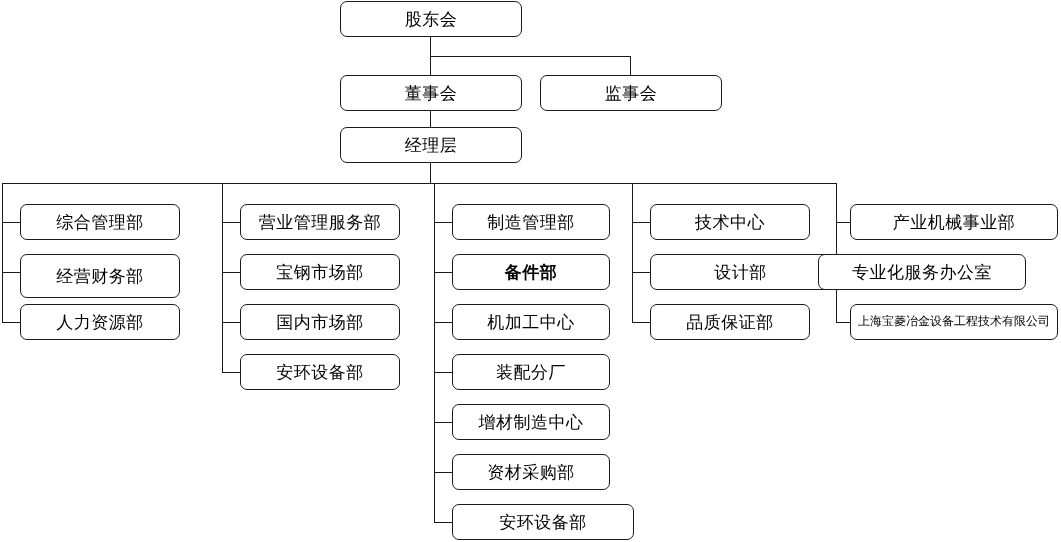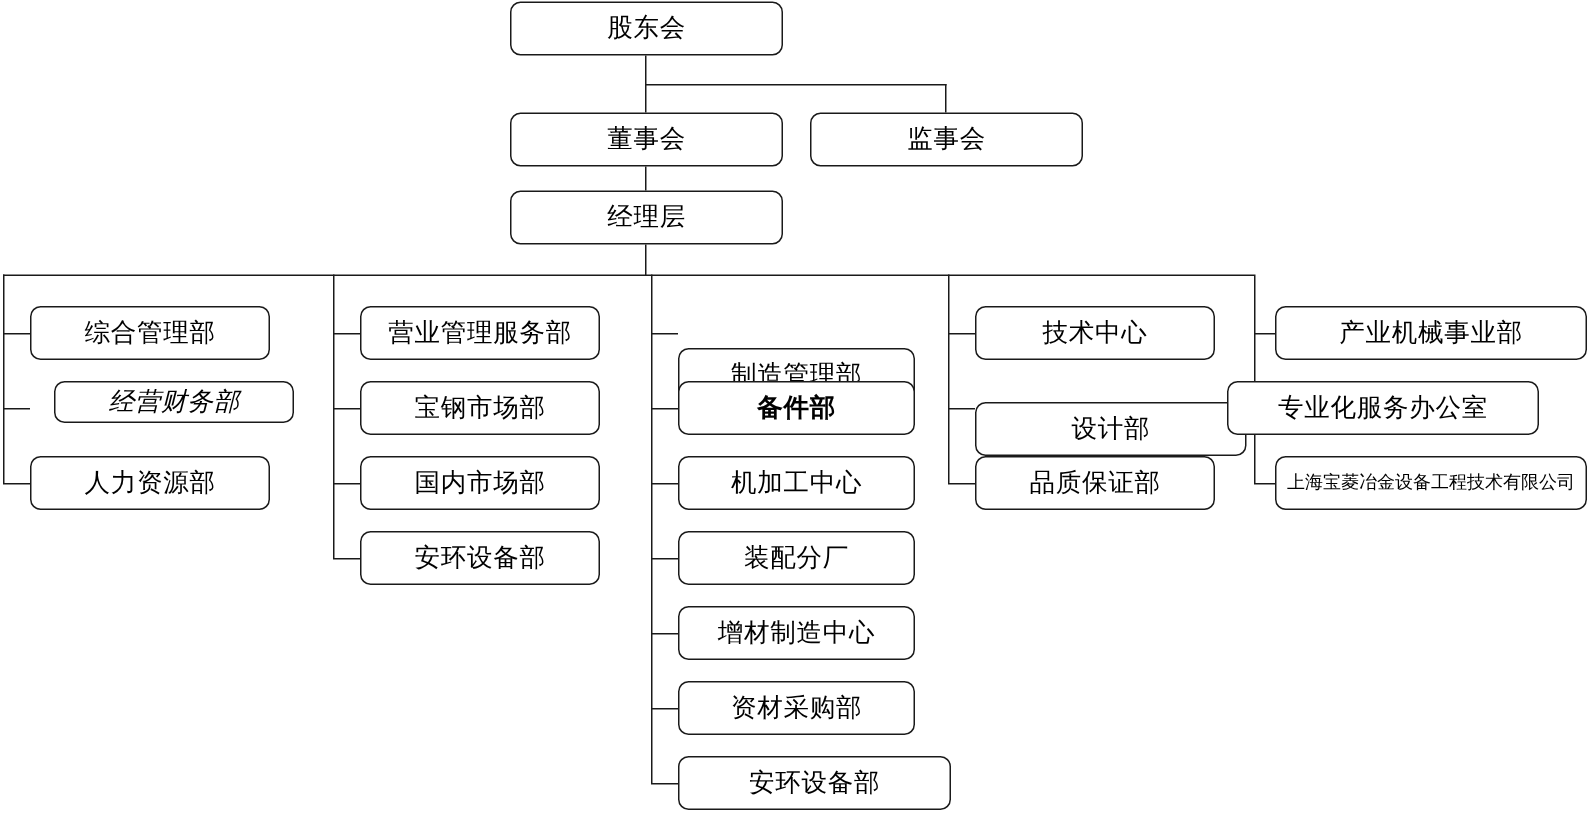--- a/index.html
+++ b/index.html
@@ -79,21 +79,21 @@
   <div class="connector h" style="left:2px; top:183px; width:834px;"></div>
 
   <div class="connector v" style="left:2px; top:183px; height:139px;"></div>
   <div class="connector h" style="left:2px; top:222px; width:18px;"></div>
   <div class="connector h" style="left:2px; top:272px; width:18px;"></div>
   <div class="connector h" style="left:2px; top:322px; width:18px;"></div>
 
   <div class="node" style="left:20px; top:204px; width:160px; height:36px;">
     <span>综合管理部</span>
   </div>
-  <div class="node" style="left:36px; top:254px; width:160px; height:28px;font-style:italic;">
+  <div class="node" style="left:20px; top:254px; width:160px; height:44px;">
     <span>经营财务部</span>
   </div>
   <div class="node" style="left:20px; top:304px; width:160px; height:36px;">
     <span>人力资源部</span>
   </div>
 
   <div class="connector v" style="left:222px; top:183px; height:189px;"></div>
   <div class="connector h" style="left:222px; top:222px; width:18px;"></div>
   <div class="connector h" style="left:222px; top:272px; width:18px;"></div>
   <div class="connector h" style="left:222px; top:322px; width:18px;"></div>
@@ -114,21 +114,21 @@
 
   <div class="connector v" style="left:434px; top:183px; height:339px;"></div>
   <div class="connector h" style="left:434px; top:222px; width:18px;"></div>
   <div class="connector h" style="left:434px; top:272px; width:18px;"></div>
   <div class="connector h" style="left:434px; top:322px; width:18px;"></div>
   <div class="connector h" style="left:434px; top:372px; width:18px;"></div>
   <div class="connector h" style="left:434px; top:422px; width:18px;"></div>
   <div class="connector h" style="left:434px; top:472px; width:18px;"></div>
   <div class="connector h" style="left:434px; top:522px; width:18px;"></div>
 
-  <div class="node" style="left:452px; top:204px; width:158px; height:36px;margin-top:28px;">
+  <div class="node" style="left:452px; top:204px; width:158px; height:36px;">
     <span>制造管理部</span>
   </div>
   <div class="node" style="left:452px; top:254px; width:158px; height:36px;font-weight:bold;">
     <span>备件部</span>
   </div>
   <div class="node" style="left:452px; top:304px; width:158px; height:36px;">
     <span>机加工中心</span>
   </div>
   <div class="node" style="left:452px; top:354px; width:158px; height:36px;">
     <span>装配分厂</span>
@@ -144,21 +144,21 @@
   </div>
 
   <div class="connector v" style="left:632px; top:183px; height:139px;"></div>
   <div class="connector h" style="left:632px; top:222px; width:18px;"></div>
   <div class="connector h" style="left:632px; top:272px; width:18px;"></div>
   <div class="connector h" style="left:632px; top:322px; width:18px;"></div>
 
   <div class="node" style="left:650px; top:204px; width:160px; height:36px;">
     <span>技术中心</span>
   </div>
-  <div class="node" style="left:650px; top:268px; width:181px; height:36px;">
+  <div class="node" style="left:650px; top:254px; width:181px; height:36px;">
     <span>设计部</span>
   </div>
   <div class="node" style="left:650px; top:304px; width:160px; height:36px;">
     <span>品质保证部</span>
   </div>
 
   <div class="connector v" style="left:836px; top:183px; height:139px;"></div>
   <div class="connector h" style="left:836px; top:222px; width:14px;"></div>
   <div class="connector h" style="left:836px; top:272px; width:14px;"></div>
   <div class="connector h" style="left:836px; top:322px; width:14px;"></div>

